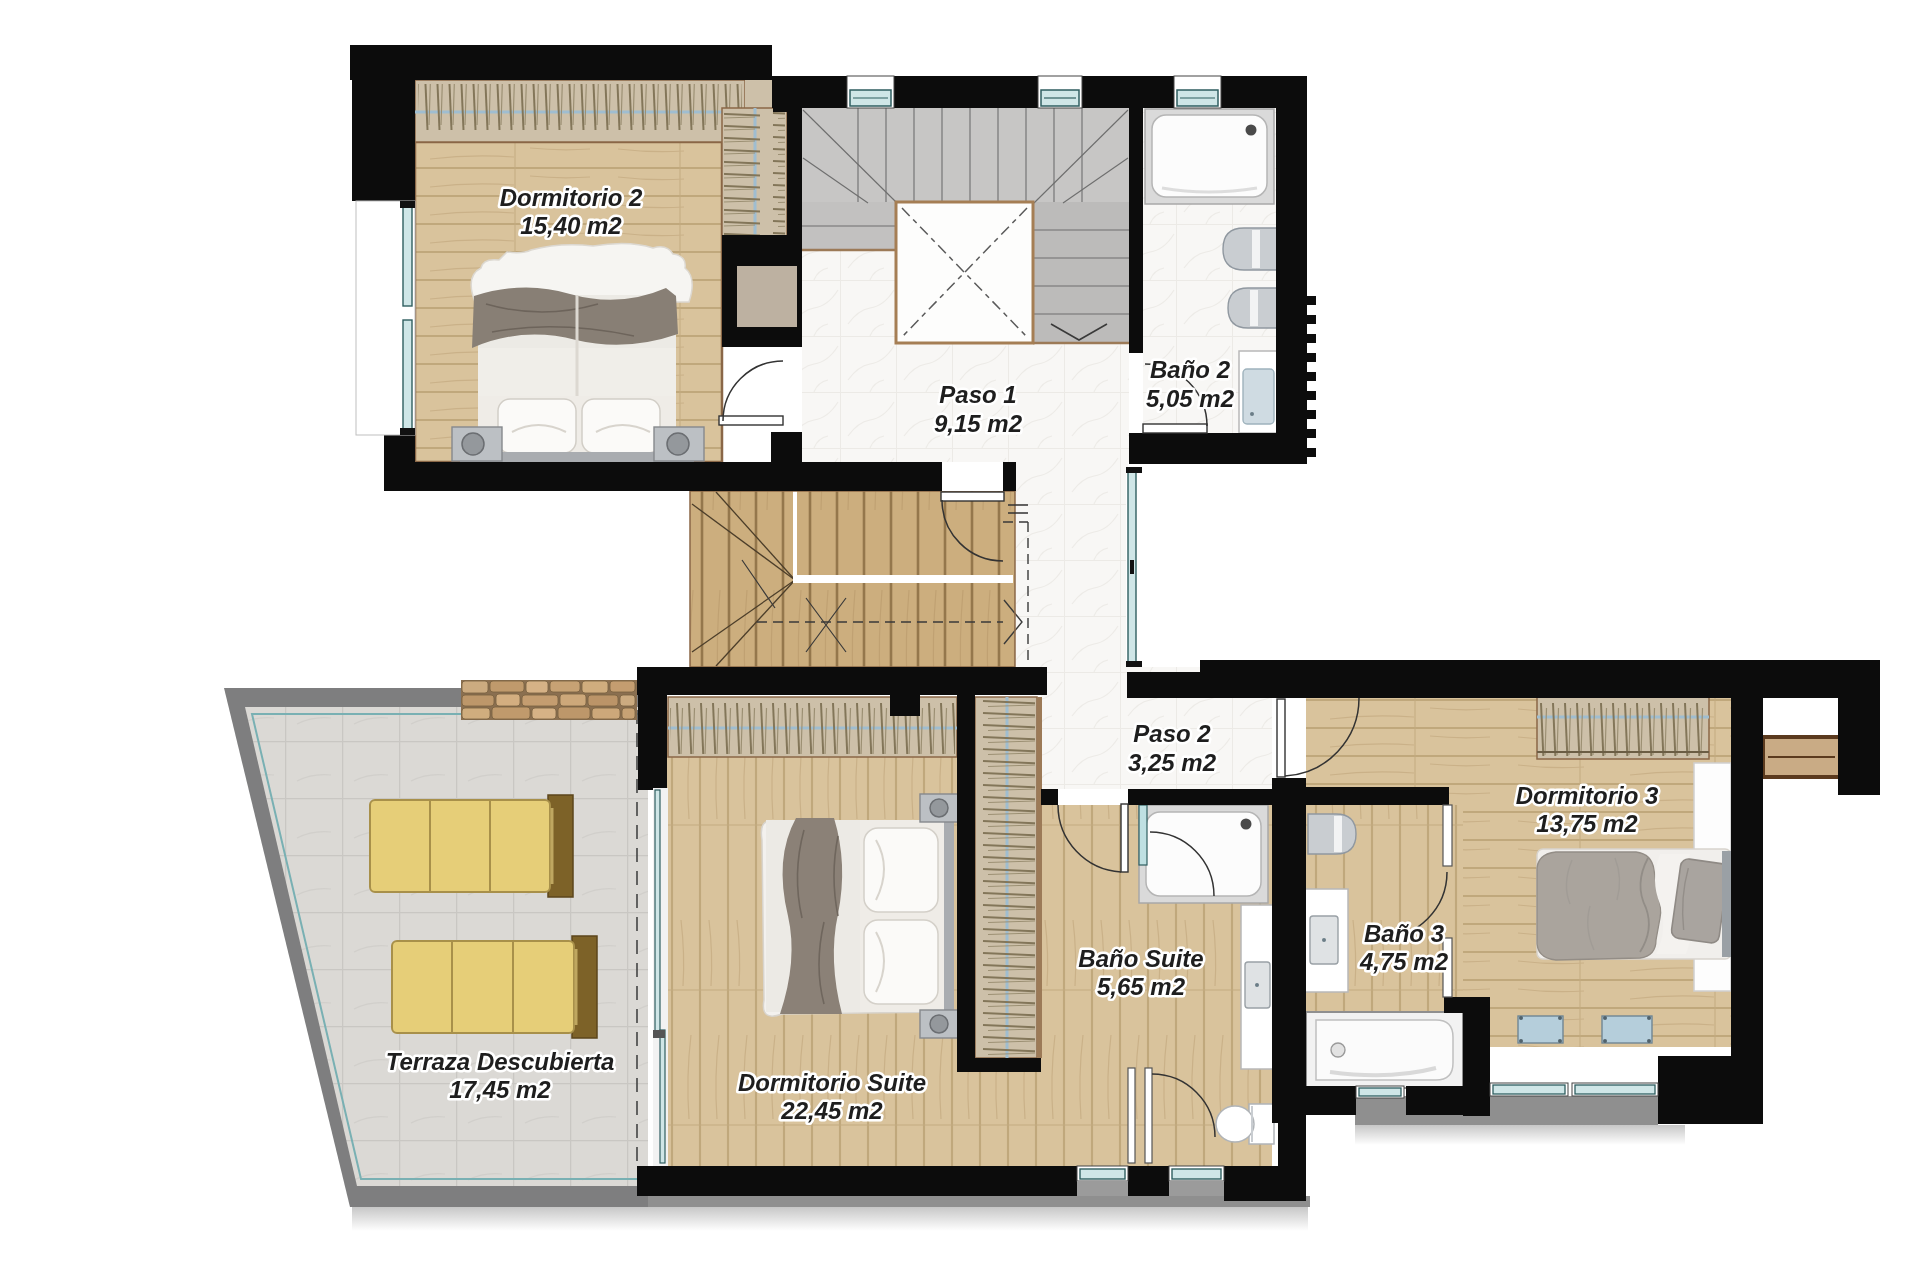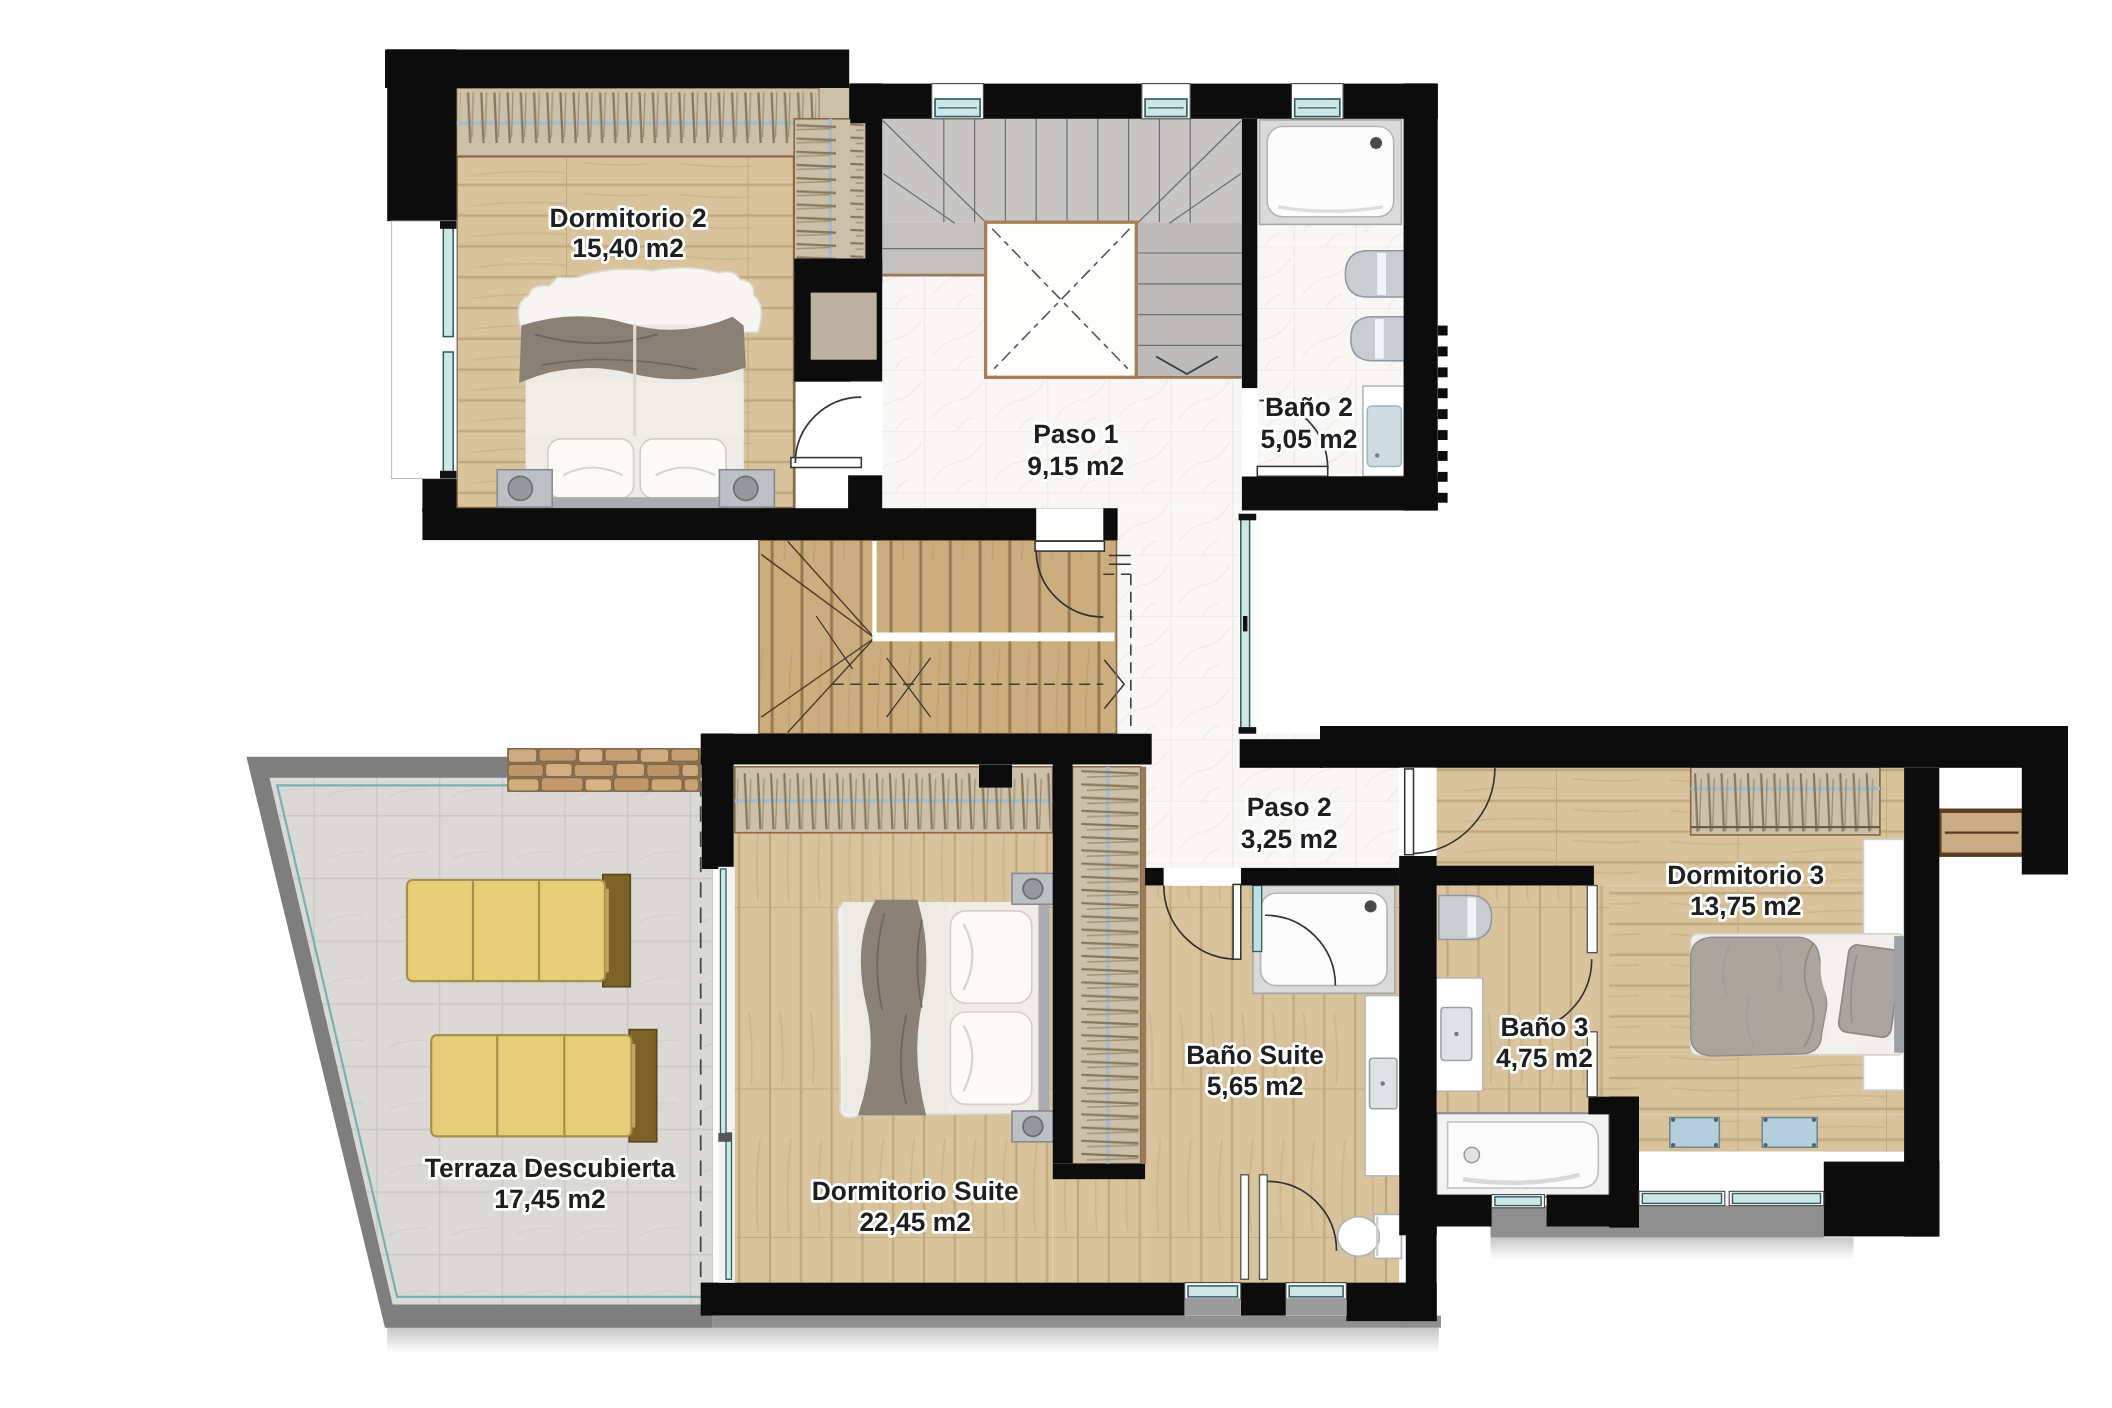--- a/index.html
+++ b/index.html
@@ -1,16 +1,16 @@
 <!DOCTYPE html>
 <html><head>
 <meta charset="utf-8">
 <style>
   html,body{margin:0;padding:0;background:#ffffff;}
-  .page{width:1920px;height:1280px;position:relative;overflow:hidden;background:#0369a1;}
+  .page{width:1920px;height:1280px;position:relative;overflow:hidden;background:#0369a1;font-style:italic;}
   text{font-family:"Liberation Sans", sans-serif;font-weight:bold;fill:#1e1e1e;
        paint-order:stroke;stroke:#ffffff;stroke-width:5px;stroke-linejoin:round;}
 </style>
 </head>
 <body>
 <div class="page">
 <svg width="1920" height="1280" viewBox="0 0 1920 1280" xmlns="http://www.w3.org/2000/svg">
 <defs>
   <pattern id="woodH" width="300" height="28" patternUnits="userSpaceOnUse">
     <rect width="300" height="28" fill="#d9c39c"></rect>

